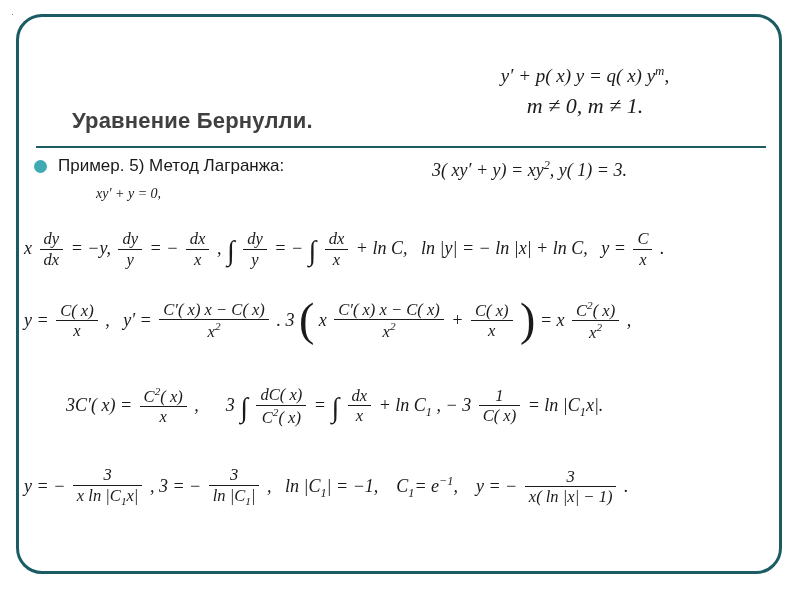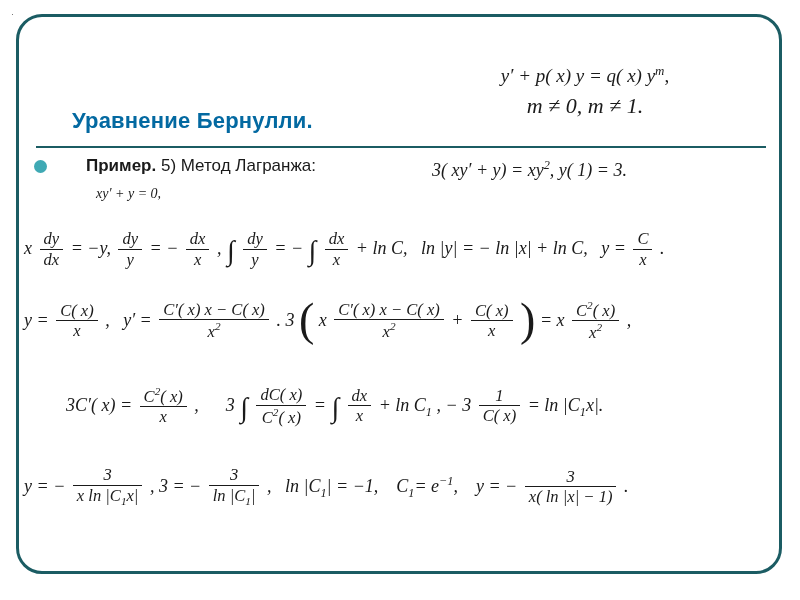--- a/index.html
+++ b/index.html
@@ -41,21 +41,21 @@
     line-height: 8px;
   }
   
   .title {
     position: absolute;
     left: 72px;
     top: 108px;
     font-family: "Liberation Sans", sans-serif;
     font-weight: bold;
     font-size: 22px;
-    color: #0369a1;
+    color: #404040;
     letter-spacing: 0.2px;
   }
   .title-rule {
     position: absolute;
     left: 36px;
     top: 146px;
     width: 730px;
     height: 2px;
     background: #1b5c63;
   }
@@ -85,21 +85,21 @@
     height: 13px;
     border-radius: 50%;
     background: #3fa9b4;
     margin-right: 11px;
     flex: 0 0 auto;
   }
   .ex-label {
     font-family: "Liberation Sans", sans-serif;
     font-size: 17px;
   }
-  .ex-label b { font-weight: bold; margin-left: 28px; }
+  .ex-label b { font-weight: normal; }
   .ex-eq {
     position: absolute;
     left: 432px;
     top: 158px;
     font-family: "Liberation Serif", serif;
     font-size: 18px;
     font-style: italic;
     white-space: nowrap;
   }
   .sub-eq {

